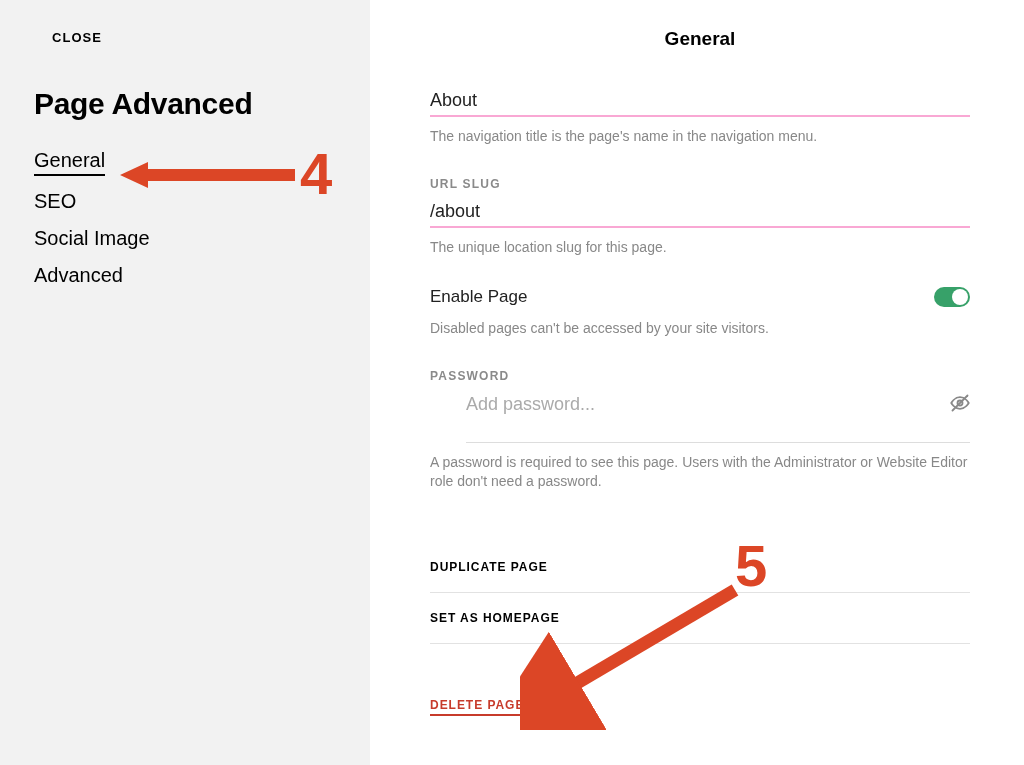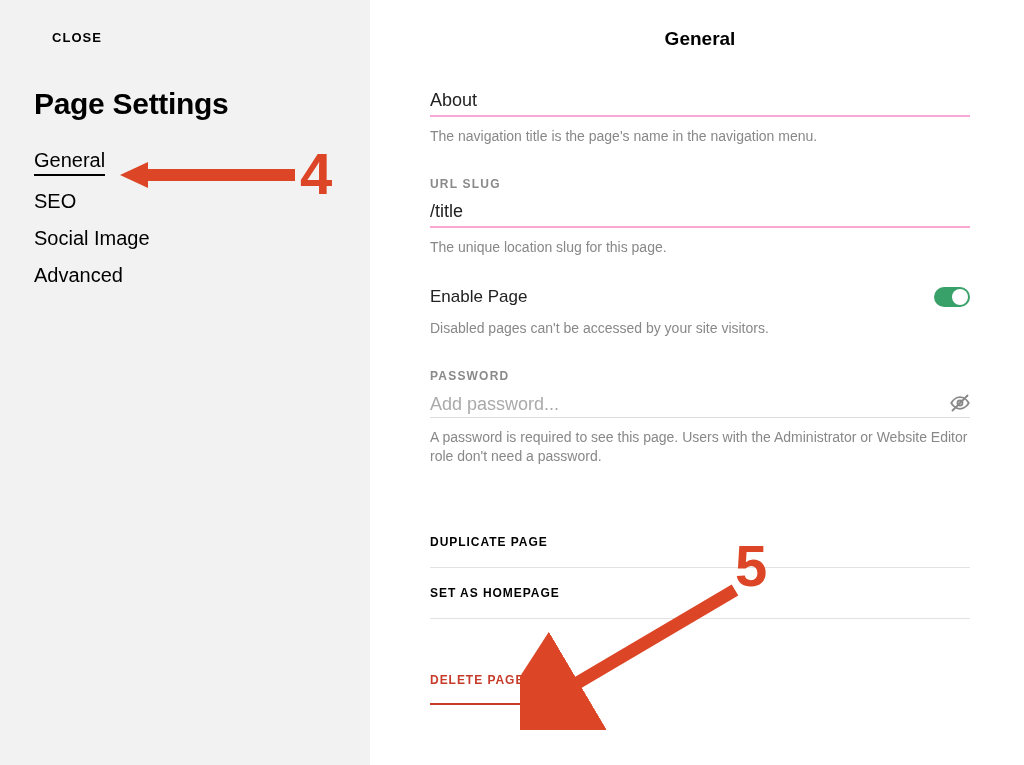--- a/index.html
+++ b/index.html
@@ -99,21 +99,22 @@
       position: absolute;
       right: 2px; top: 2px;
       width: 16px; height: 16px;
       border-radius: 50%;
       background: #fff;
     }
     .password-row {
       display: flex;
       align-items: center;
       border-bottom: 1px solid #ddd;
-      padding-bottom: 0;
+      padding-bottom: 25px;
+      margin-left: 36px;
     }
     .password-input {
       flex: 1;
       border: none;
       font-size: 18px;
       outline: none;
       color: #222;
       background: transparent;
     }
     .password-input::placeholder { color: #aaa; }
@@ -125,21 +126,21 @@
       font-weight: 700;
       letter-spacing: 0.08em;
       padding: 18px 0;
       border-bottom: 1px solid #e2e2e2;
       cursor: pointer;
     }
     .action-btn.delete {
       color: #c73b2b;
       border-bottom: 2px solid #c73b2b;
       display: inline-block;
-      padding-bottom: 16px;
+      padding-bottom: 2px;
       margin-top: 18px;
     }
     .delete-wrap {
       padding-top: 18px;
       padding-bottom: 18px;
     }
 
     
     .anno-4 {
       position: absolute;
@@ -167,21 +168,21 @@
       left: 520px; top: 580px;
       pointer-events: none;
     }
   </style>
 </head>
 <body>
 
 <div class="layout">
   <aside class="sidebar">
     <div class="close-btn">CLOSE</div>
-    <h1 class="sidebar-title">Page Settings</h1>
+    <h1 class="sidebar-title">Page Advanced</h1>
     <div class="nav-wrap">
       <span class="nav-item active">General</span>
     </div>
     <div class="nav-wrap">
       <span class="nav-item medium">SEO</span>
     </div>
     <div class="nav-wrap">
       <span class="nav-item medium">Social Image</span>
     </div>
     <div class="nav-wrap">
@@ -192,21 +193,21 @@
   <main class="main">
     <div class="main-title">General</div>
 
     <div class="field-block">
       <div class="field-value">About</div>
       <div class="field-hint">The navigation title is the page's name in the navigation menu.</div>
     </div>
 
     <div class="field-block">
       <div class="field-label">URL SLUG</div>
-      <div class="field-value">/title</div>
+      <div class="field-value">/about</div>
       <div class="field-hint">The unique location slug for this page.</div>
     </div>
 
     <div class="field-block">
       <div class="toggle-row">
         <span class="toggle-label">Enable Page</span>
         <div class="toggle"></div>
       </div>
       <div class="field-hint">Disabled pages can't be accessed by your site visitors.</div>
     </div>

